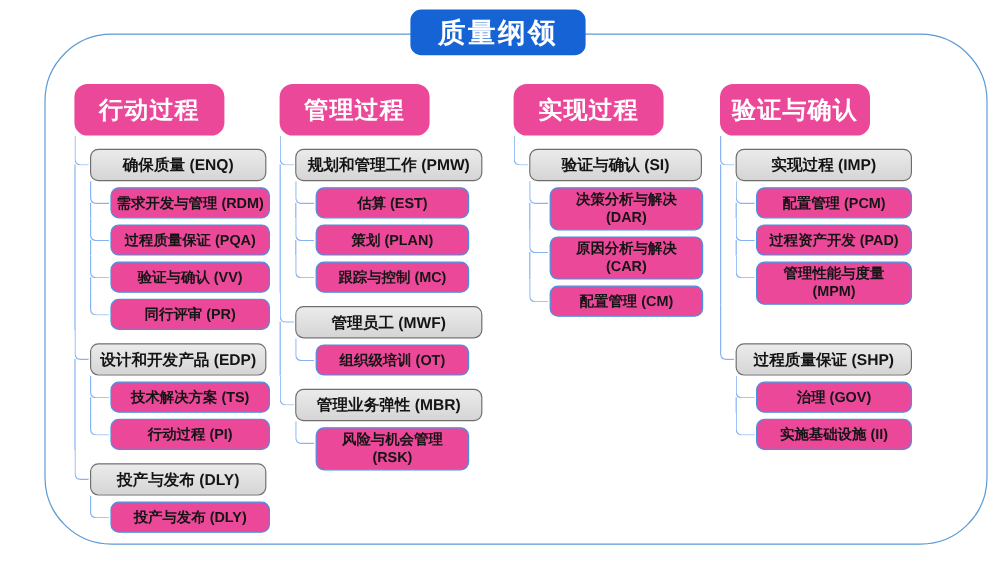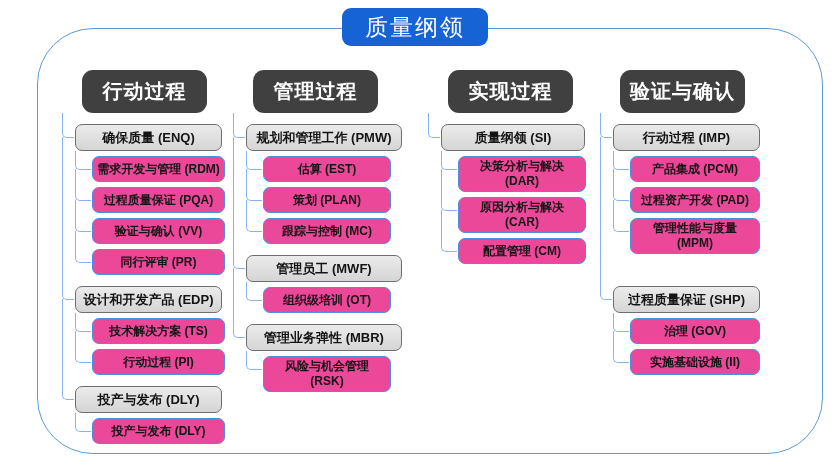--- a/index.html
+++ b/index.html
@@ -8,33 +8,33 @@
     font-family:"Liberation Sans","DejaVu Sans",sans-serif;
   }
   
   .frame{
     position:absolute;left:37px;top:28px;width:786px;height:426px;
     border:1.6px solid #5b9bd5;border-radius:56px;box-sizing:border-box;
   }
   
   .title-box{
     position:absolute;left:342px;top:8px;width:146px;height:38px;z-index:3;
-    background:#1563d5;border-radius:9px;color:#fff;font-size:23px;font-weight:normal;
+    background:#1563d5;border-radius:9px;color:#fff;font-size:23px;font-weight:bold;
     display:flex;align-items:center;justify-content:center;letter-spacing:2px;
   }
   
   .column{position:absolute;top:70px;}
   .col-1{left:62px;--gw:147px;--cw:133px;}
   .col-2{left:233px;--gw:156px;--cw:128px;}
   .col-3{left:428px;--gw:144px;--cw:128px;}
   .col-4{left:600px;--gw:147px;--cw:130px;}
   .header{
-    width:125px;height:43px;background:#404040;border-radius:11px;
+    width:125px;height:43px;background:#ec4899;border-radius:11px;
     color:#fff;font-weight:bold;font-size:20px;letter-spacing:1px;
-    display:flex;align-items:center;justify-content:center;margin-left:20px;
+    display:flex;align-items:center;justify-content:center;
   }
   
   ul.branch{list-style:none;margin:0;padding:0;}
   .root{margin-left:13px;}
   .branch > li{position:relative;}
   .root  > li{padding:11px 0 0 13px;}
   .kids  > li{padding:5px 0 0 17px;}
   .root > li::before{
     content:"";position:absolute;left:0;top:0;width:11px;height:24px;
     border-left:1.5px solid #88b3f2;border-bottom:1.5px solid #88b3f2;
@@ -158,44 +158,44 @@
             </li>
         </ul>
       </li>
     </ul>
   </div>
 
   <div class="column col-3">
     <div class="header">实现过程</div>
     <ul class="branch root">
       <li>
-        <div class="gbox">质量纲领 (SI)</div>
+        <div class="gbox">验证与确认 (SI)</div>
         <ul class="branch kids">
           <li>
               <div class="cbox">决策分析与解决 (DAR)</div>
             </li>
           <li>
               <div class="cbox">原因分析与解决 (CAR)</div>
             </li>
           <li>
               <div class="cbox">配置管理 (CM)</div>
             </li>
         </ul>
       </li>
     </ul>
   </div>
 
   <div class="column col-4">
     <div class="header">验证与确认</div>
     <ul class="branch root">
       <li>
-        <div class="gbox">行动过程 (IMP)</div>
-        <ul class="branch kids">
-          <li>
-              <div class="cbox">产品集成 (PCM)</div>
+        <div class="gbox">实现过程 (IMP)</div>
+        <ul class="branch kids">
+          <li>
+              <div class="cbox">配置管理 (PCM)</div>
             </li>
           <li>
               <div class="cbox">过程资产开发 (PAD)</div>
             </li>
           <li>
               <div class="cbox">管理性能与度量 (MPM)</div>
             </li>
         </ul>
       </li>
       <li>

